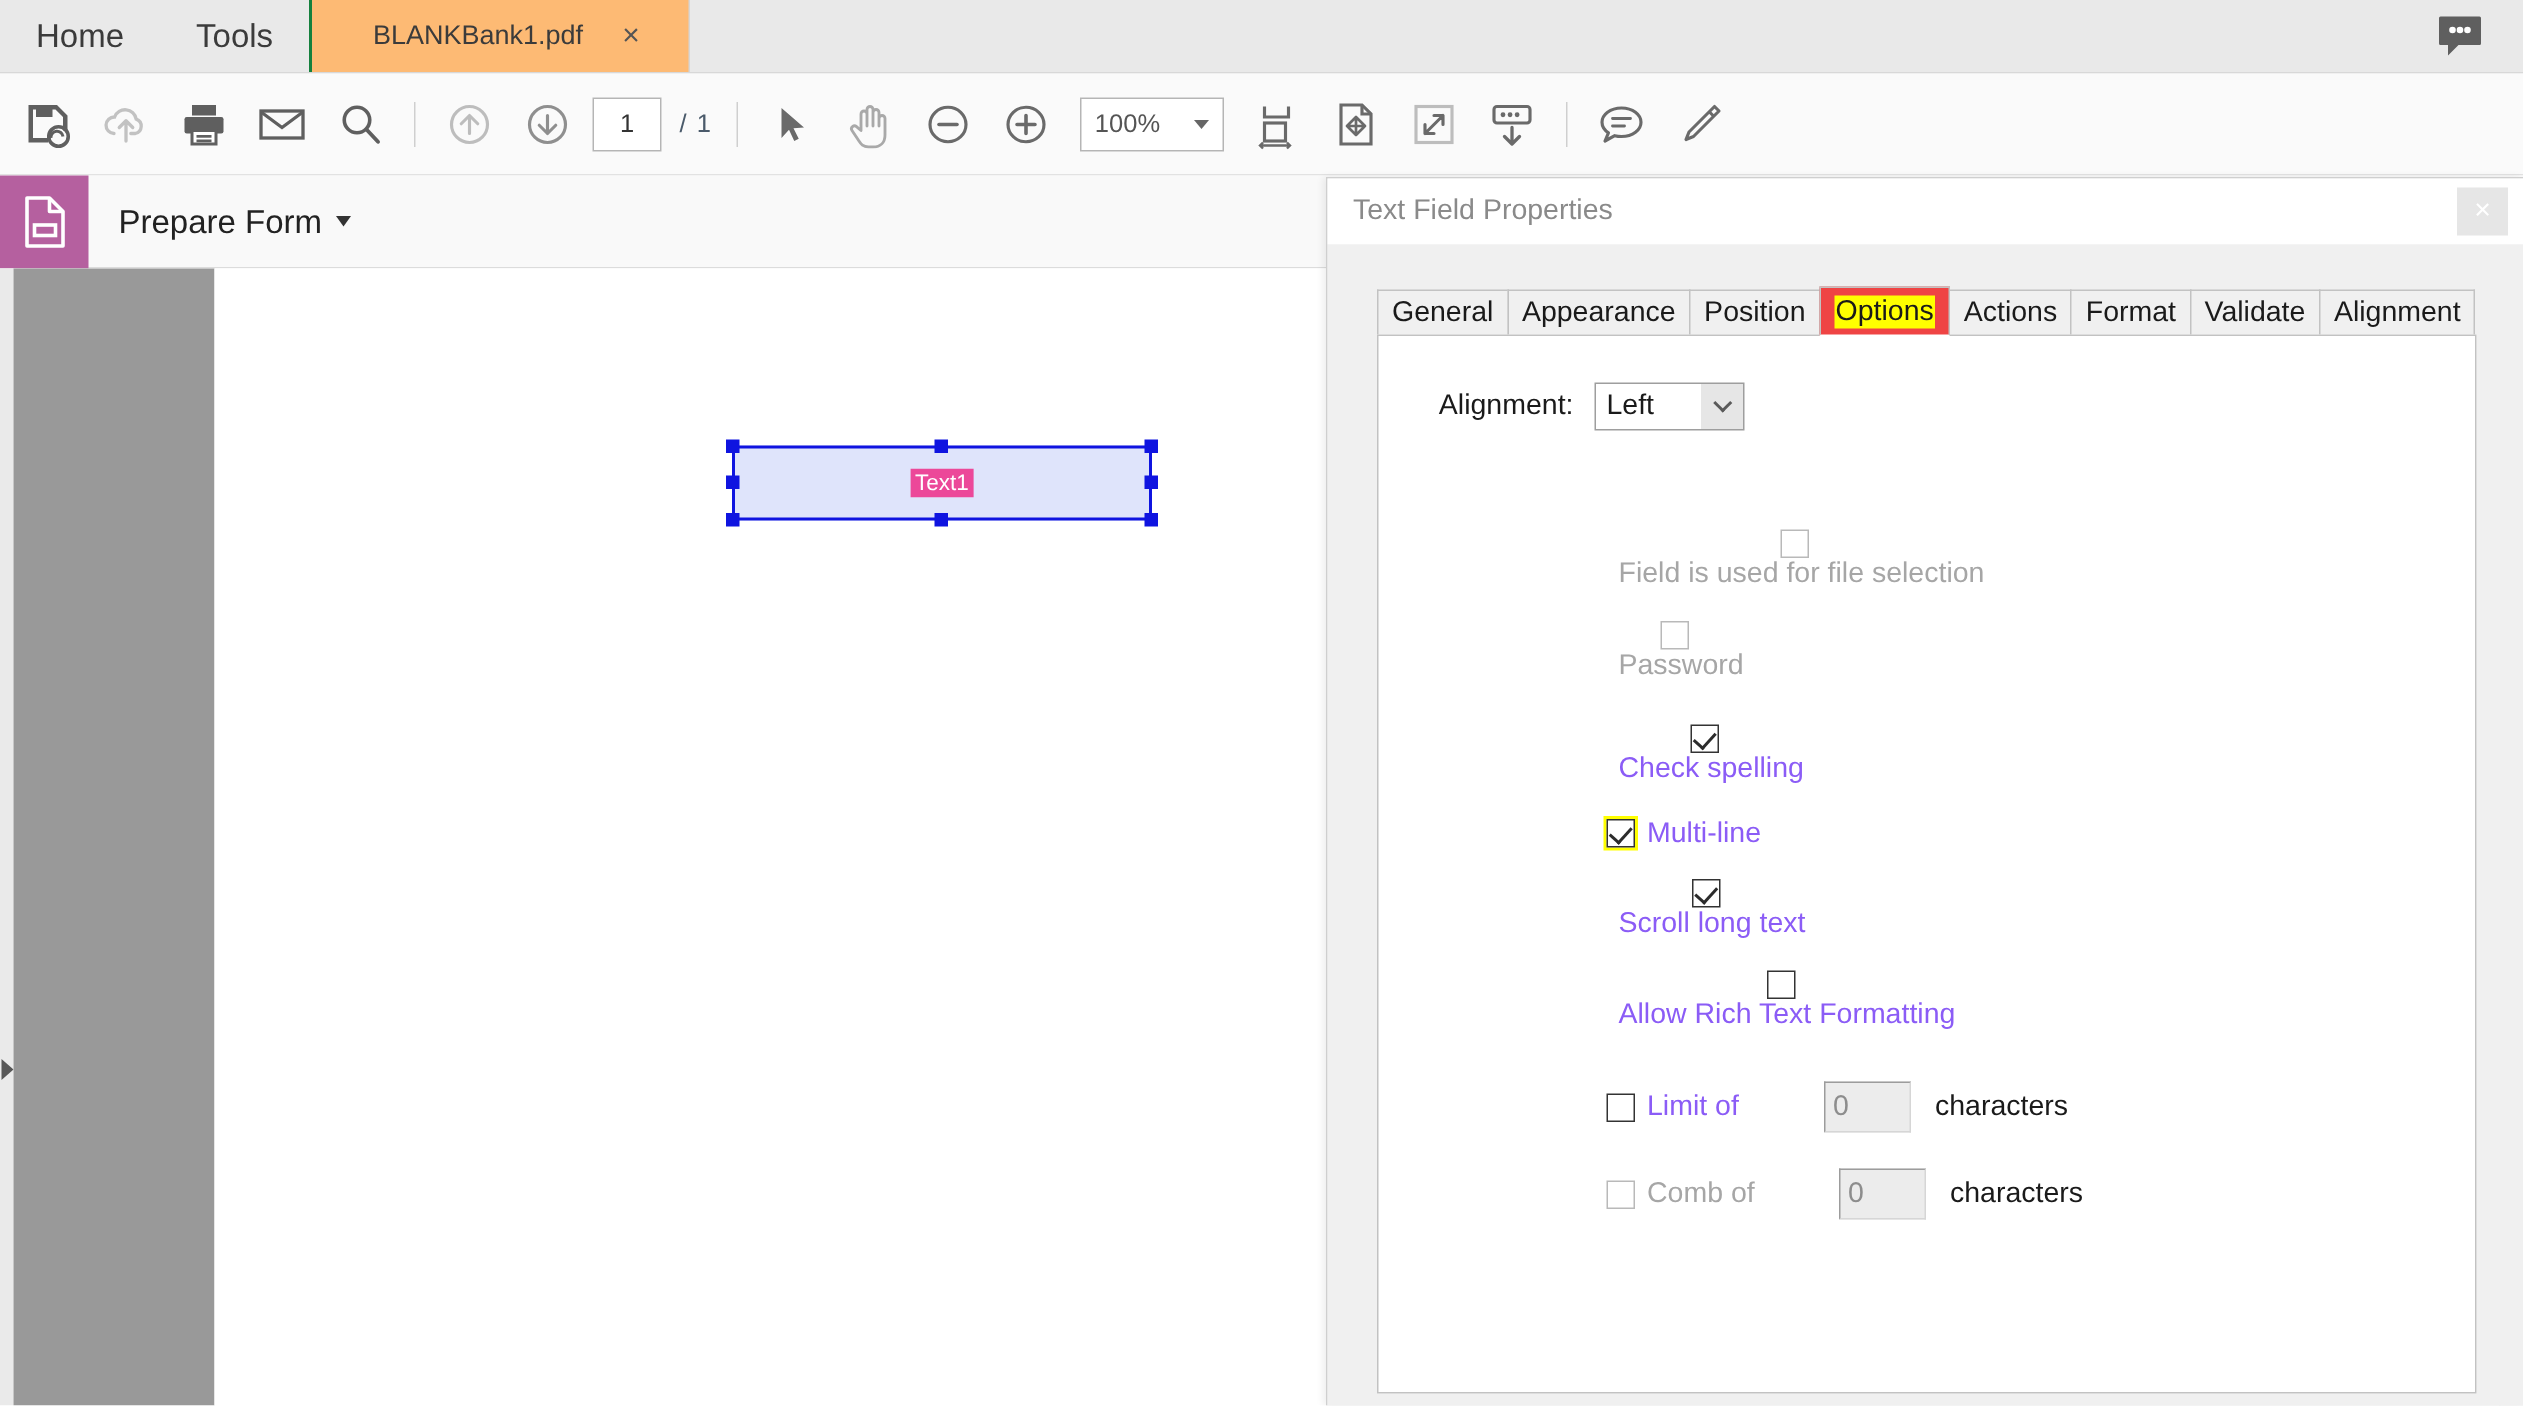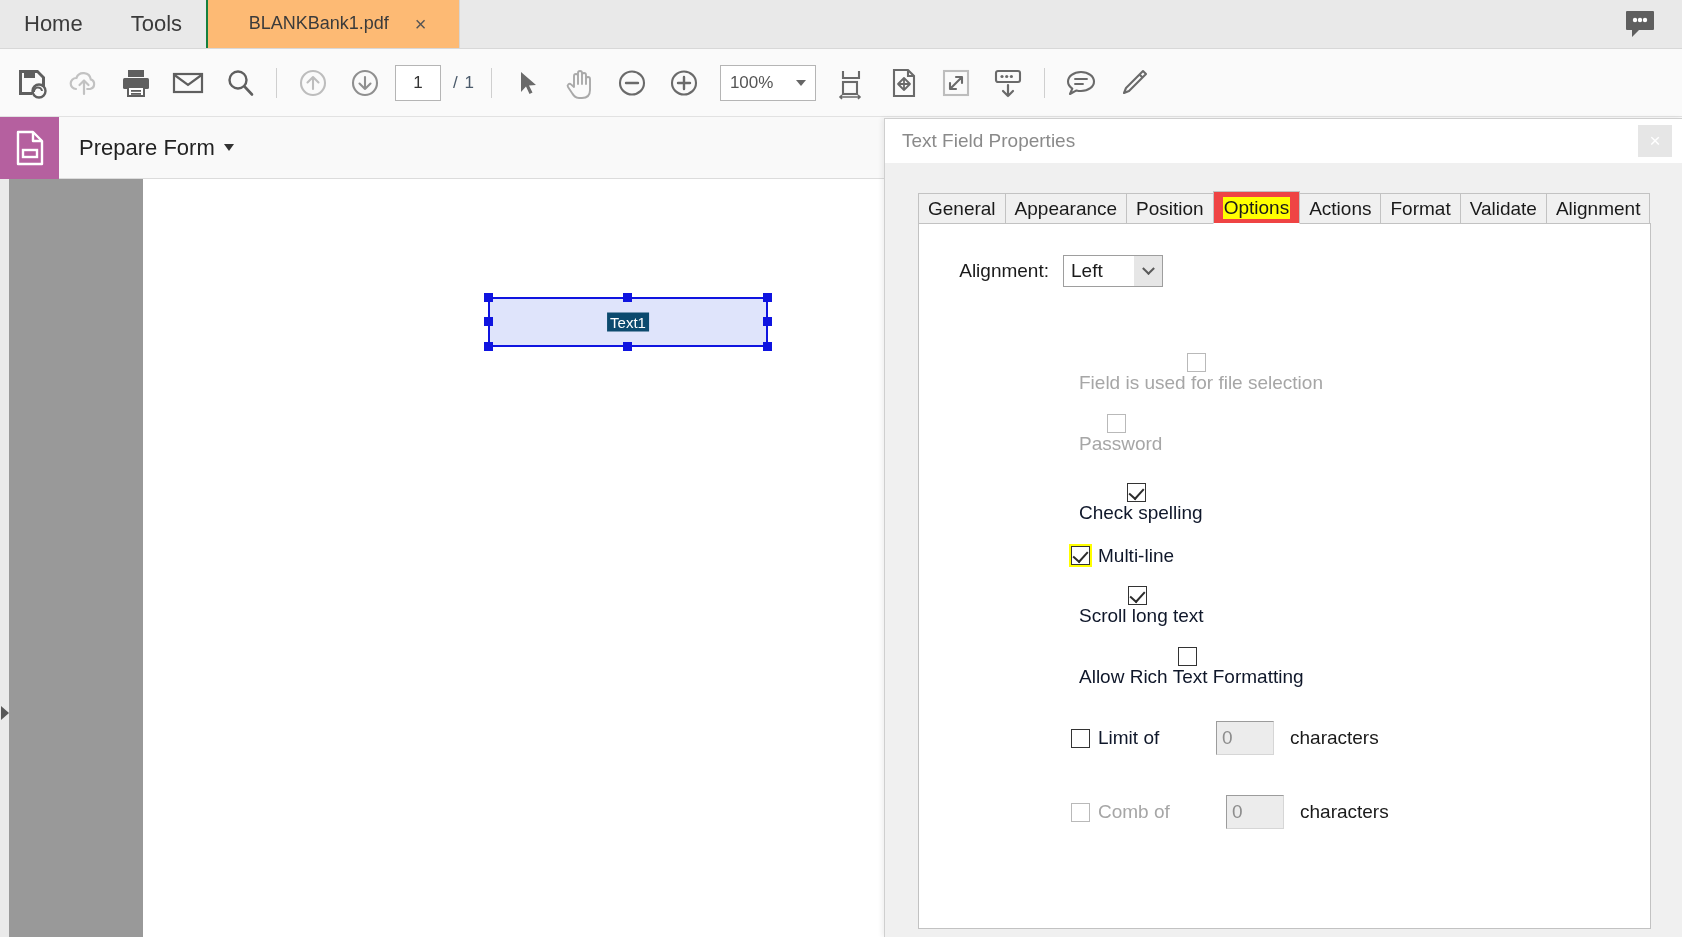--- a/index.html
+++ b/index.html
@@ -177,21 +177,21 @@
     position: absolute;
     left: 345px; top: 118px;
     width: 280px; height: 50px;
     background: #dfe4fb;
     border: 2px solid #0f14e0;
   }
   .formfield .fieldname {
     position: absolute;
     left: 50%; top: 50%;
     transform: translate(-50%, -50%);
-    background: #0c4a6e;
+    background: #ec4899;
     color: #ffffff;
     font-size: 15px;
     padding: 1px 3px;
     white-space: nowrap;
   }
   .handle {
     position: absolute;
     width: 9px; height: 9px;
     background: #0f14e0;
     cursor: pointer;
@@ -344,21 +344,21 @@
     position: absolute;
     left: 4px; top: 1px;
     width: 7px; height: 12px;
     border-right: 2px solid #2c2c2c;
     border-bottom: 2px solid #2c2c2c;
     transform: rotate(42deg);
   }
   .cb-wrap { position: relative; display: flex; align-items: center; flex-direction: column; }
   .cb-wrap.hl-box { background: #ffff00; padding: 2px 2px 2px 2px; margin-left:-2px; }
   .cbtext {
-    font-size: 19px; color: #0f172a;
+    font-size: 19px; color: #8b5cf6;
     margin-left: 8px;
   }
   .cbtext.disabled { color: #a6a6a6; }
 
   .numbox {
     width: 58px; height: 34px;
     background: #ececec;
     border: 1px solid #9c9c9c;
     border-right-color: #d6d6d6;
     border-bottom-color: #d6d6d6;
@@ -722,21 +722,21 @@
 
         <div class="cbrow" style="margin-top:33px;align-items:center;">
           <span class="cb"></span>
           <span class="cbtext" style="width:118px;">Limit of</span>
           <span class="numbox">
             <span>0</span>
           </span>
           <span class="unit">characters</span>
         </div>
 
-        <div class="cbrow" style="margin-top:40px;align-items:center;margin-left:152px;">
+        <div class="cbrow" style="margin-top:24px;align-items:center;margin-left:152px;">
           <span class="cb disabled"></span>
           <span class="cbtext disabled" style="width:128px;">Comb of</span>
           <span class="numbox">
             <span>0</span>
           </span>
           <span class="unit">characters</span>
         </div>
 
       </div>
     </div>

